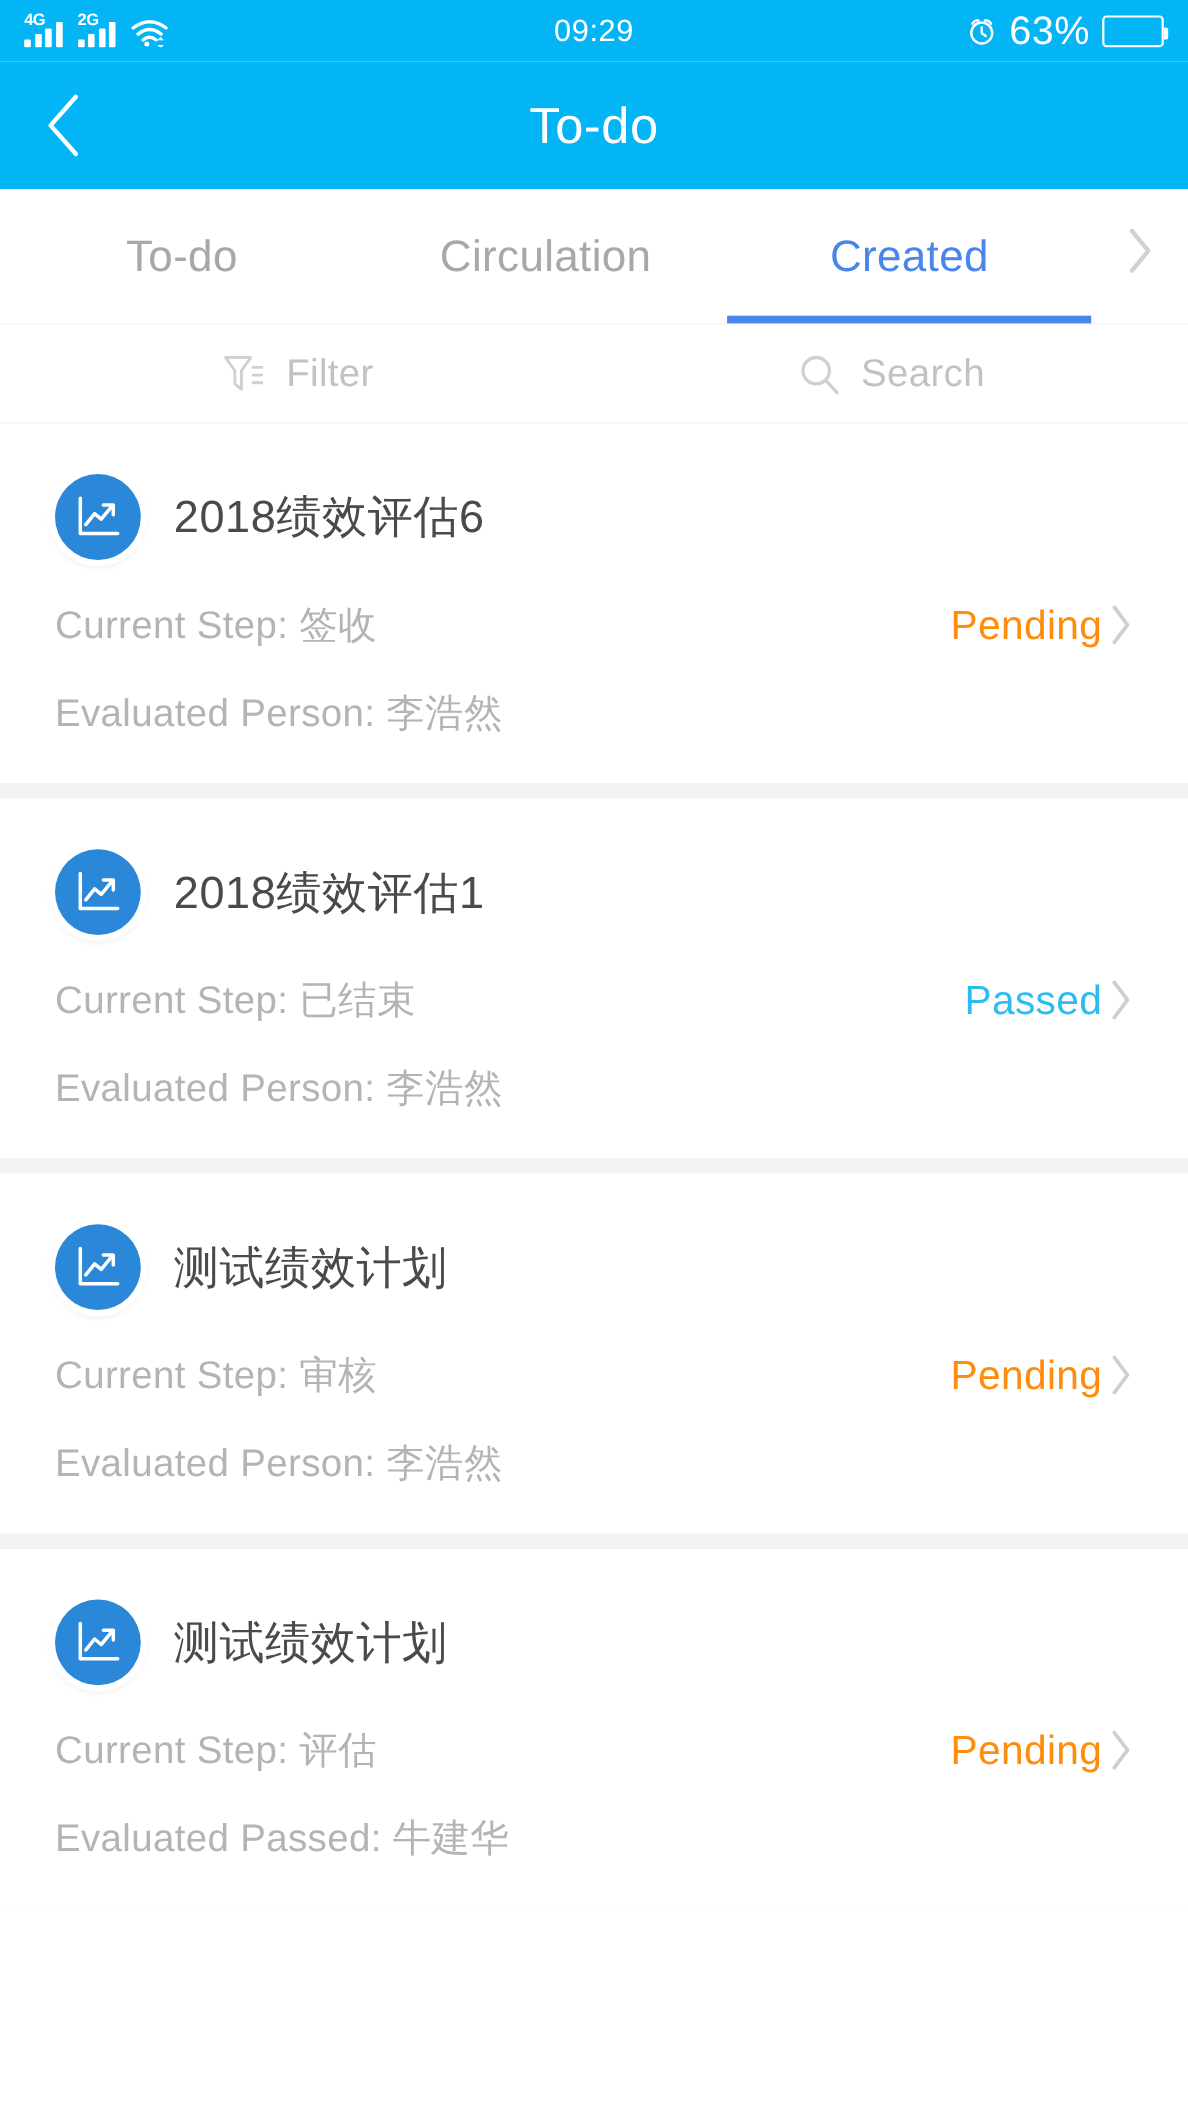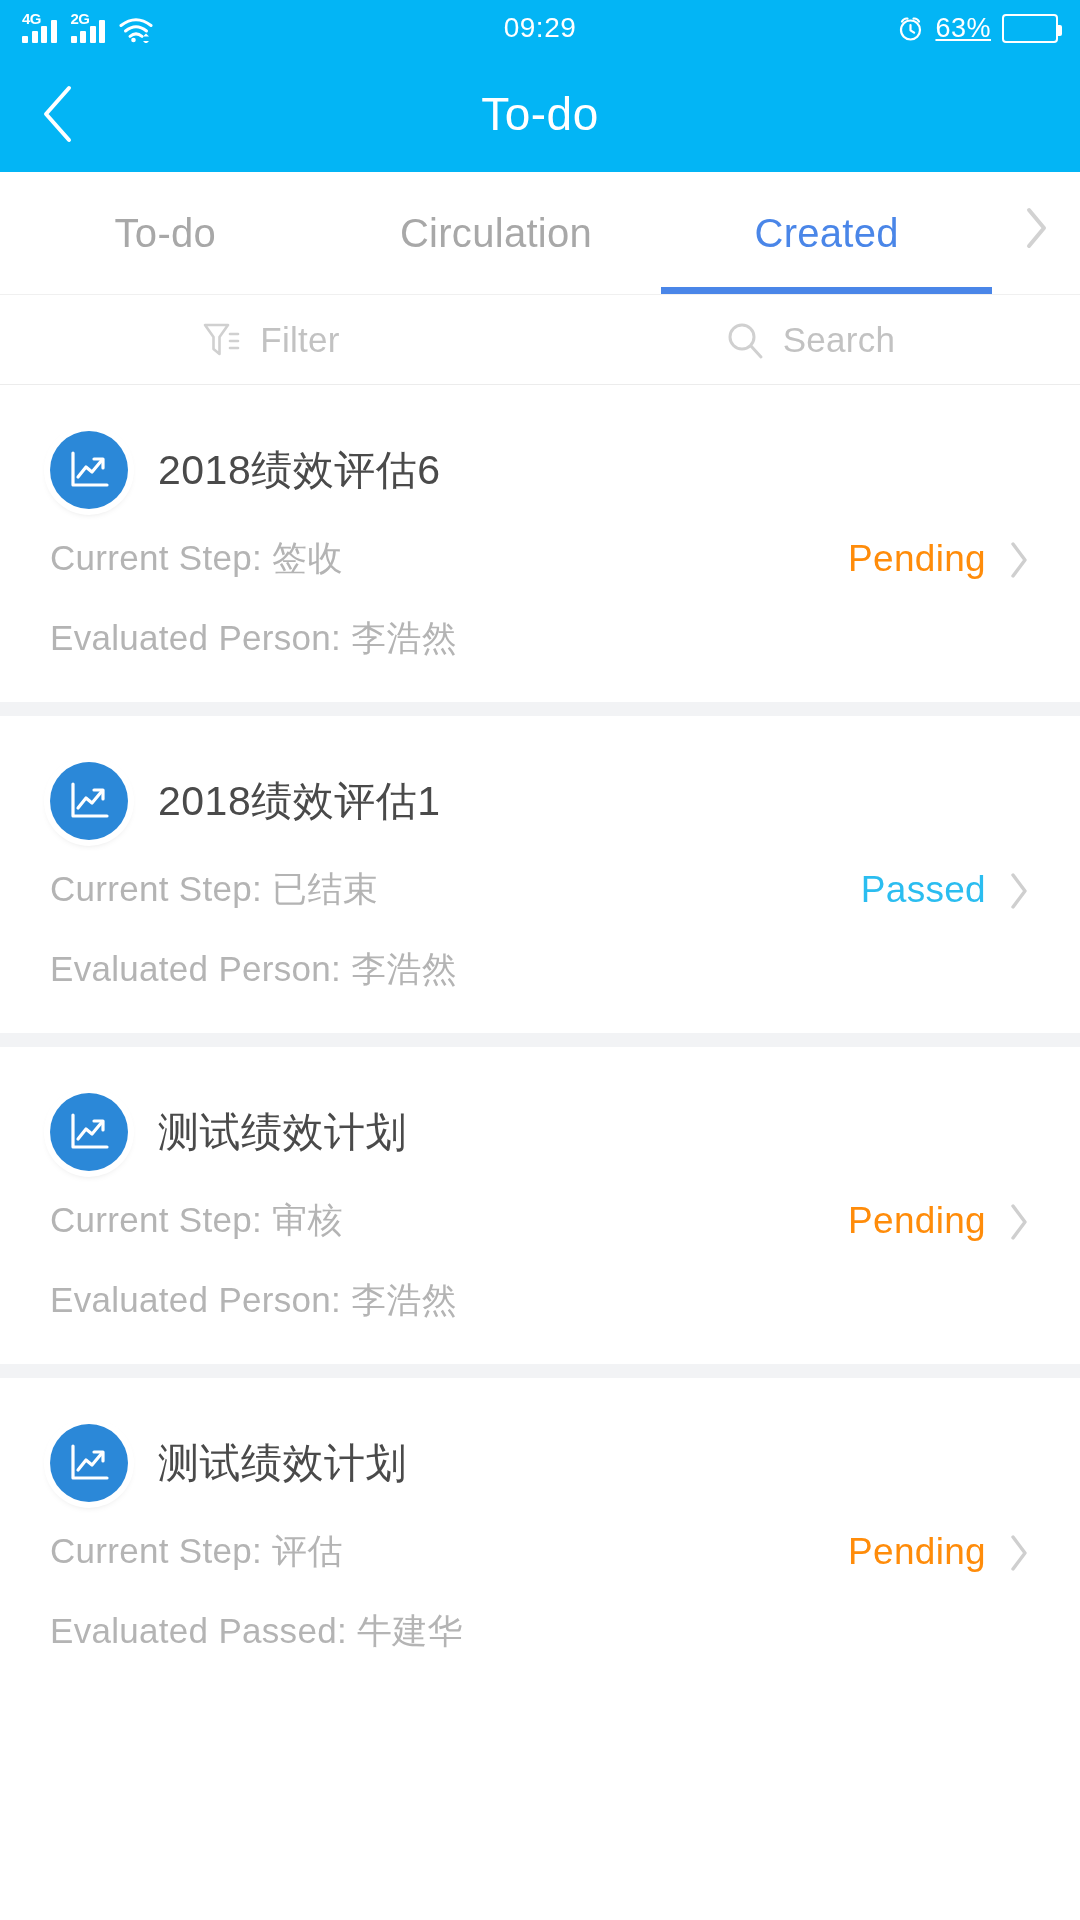--- a/index.html
+++ b/index.html
@@ -39,21 +39,21 @@
   .sb-time {
     position:absolute; left:0; right:0; top:0; height:56px;
     display:flex; align-items:center; justify-content:center;
     font-size:28px; letter-spacing:0.5px;
   }
   .sb-right {
     margin-left:auto; display:flex; align-items:center; gap:11px;
     position:relative; z-index:2;
   }
   .alarm-icon { width:27px; height:27px; display:block; }
-  .sb-batt-pct { font-size:27px; letter-spacing:0.5px;text-decoration:underline; }
+  .sb-batt-pct { font-size:36px; letter-spacing:0.5px; }
   .battery {
     width:56px; height:29px;
     border:2.5px solid #ffffff; border-radius:4px;
     position:relative; padding:3px;
   }
   .battery:after {
     content:""; position:absolute; right:-6px; top:9px;
     width:4px; height:11px; background:#ffffff; border-radius:0 2px 2px 0;
   }
   .battery .fill { height:100%; background:#ffffff; border-radius:1px; }
@@ -133,23 +133,23 @@
   .card-title {
     font-size:41px; color:#4a4a4a; letter-spacing:0.5px;
   }
   .card-row {
     display:flex; align-items:center;
     margin-top:33px;
   }
   .card-row .meta {
     font-size:35px; color:#b4b4b4; letter-spacing:0.3px;
   }
-  .card-row.first { margin-top:26px; }
+  .card-row.first { margin-top:36px; }
   .status-wrap {
-    margin-left:auto; display:flex; align-items:flex-end; gap:22px;
+    margin-left:auto; display:flex; align-items:flex-start; gap:6px;
   }
   .status { font-size:37px; letter-spacing:0.3px; }
   .status.pending { color:#FF8C0A; }
   .status.passed  { color:#2BBDF0; }
   .chev-right { width:22px; height:40px; display:block; }
 </style>
 </head>
 <body>
 
 <div class="statusbar">

